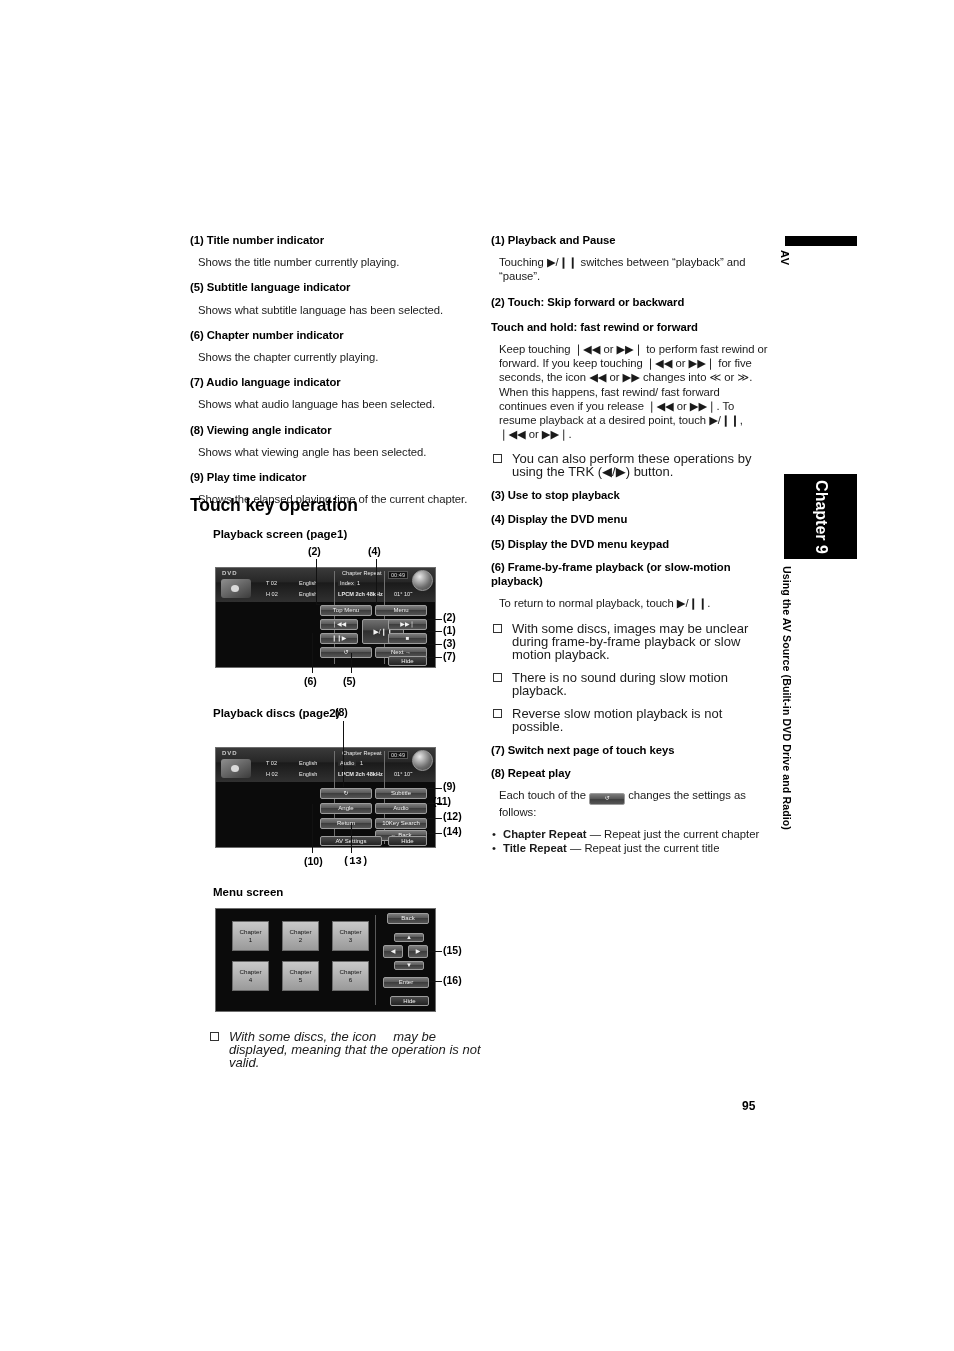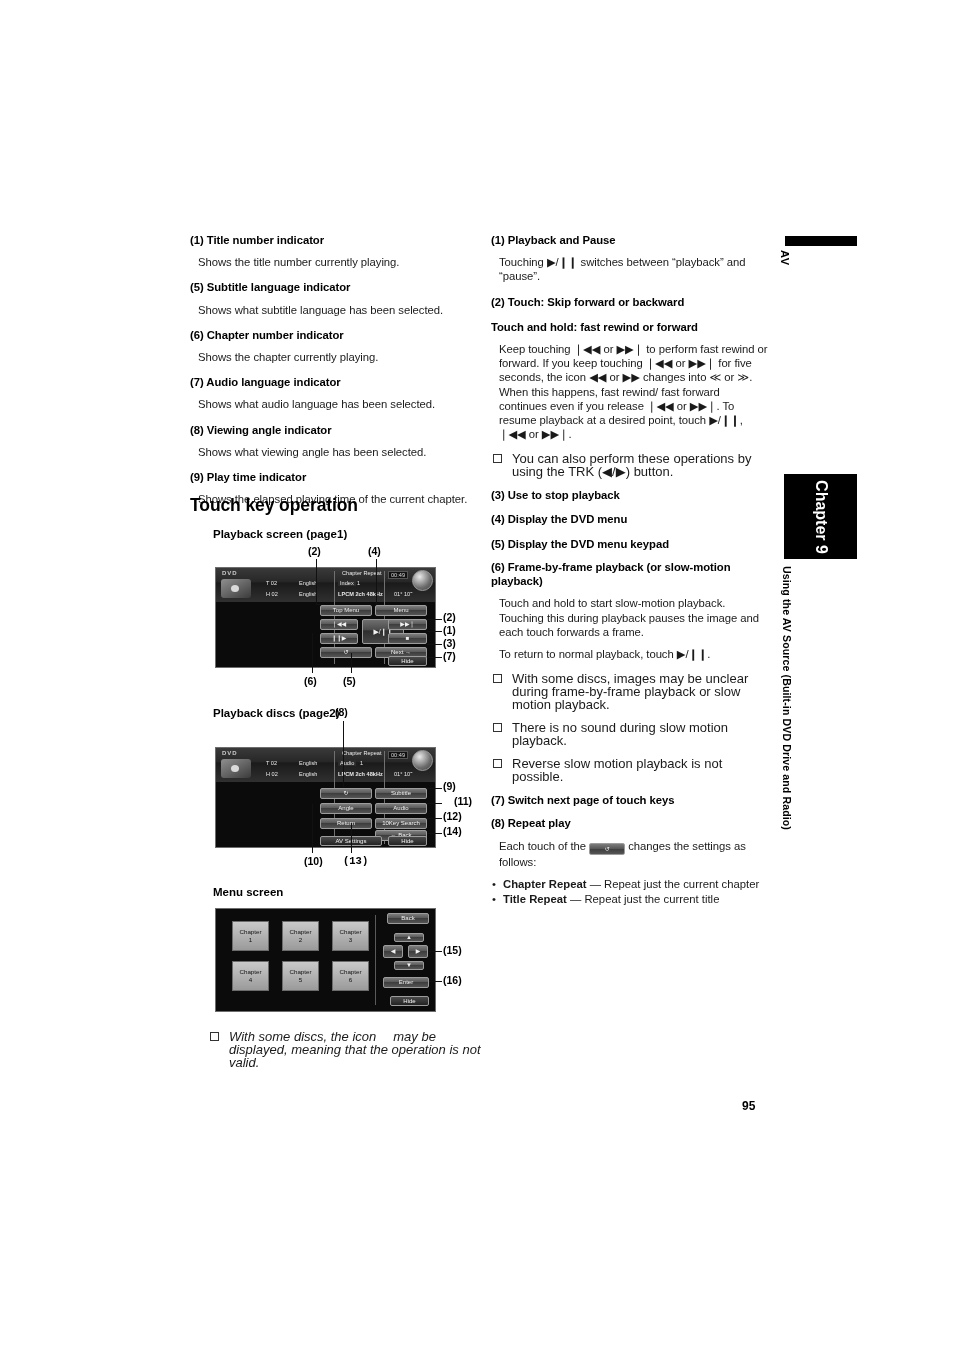--- a/index.html
+++ b/index.html
@@ -190,21 +190,21 @@
       <div class="tkey" style="left:159px;top:70px;width:52px;height:11px;">10Key Search</div>
       <div class="tkey" style="left:159px;top:82px;width:52px;height:11px;">← Back</div>
       <div class="tkey dark" style="left:104px;top:88px;width:62px;height:10px;">AV Settings</div>
       <div class="tkey dark" style="left:172px;top:88px;width:39px;height:10px;">Hide</div>
     </div>
 
     <span class="cal" style="left:120px;top:-41px;">(8)</span>
     <div class="ln lnv" style="left:128px;top:-26px;height:66px;"></div>
 
     <span class="cal" style="left:228px;top:33px;">(9)</span>
-    <span class="cal" style="left:239px;top:48px;">(11)</span>
+    <span class="cal" style="left:218px;top:48px;">(11)</span>
     <span class="cal" style="left:228px;top:63px;">(12)</span>
     <span class="cal" style="left:228px;top:78px;">(14)</span>
     <div class="ln lnh" style="left:212px;top:41px;width:15px;"></div>
     <div class="ln lnh" style="left:212px;top:56px;width:15px;"></div>
     <div class="ln lnh" style="left:212px;top:71px;width:15px;"></div>
     <div class="ln lnh" style="left:212px;top:86px;width:15px;"></div>
 
     <span class="cal" style="left:89px;top:108px;">(10)</span>
     <span class="cal" style="left:128px;top:108px;font-family:Liberation Mono, monospace;">(13)</span>
     <div class="ln lnv" style="left:97px;top:57px;height:49px;"></div>
@@ -289,21 +289,20 @@
     <div class="blk">
       <p class="hd">(4) Display the DVD menu</p>
     </div>
 
     <div class="blk-tight">
       <p class="hd">(5) Display the DVD menu keypad</p>
     </div>
 
     <div class="blk">
       <p class="hd">(6) Frame-by-frame playback (or slow-motion playback)</p>
-      <p class="bd">Touch and hold to start slow-motion playback. Touching this during playback pauses the image and each touch forwards a frame.</p>
       <p class="bd">To return to normal playback, touch ▶/❙❙.</p>
     </div>
 
     <div class="note">
       <span class="sq"></span>
       <p>With some discs, images may be unclear during frame-by-frame playback or slow motion playback.</p>
     </div>
     <div class="note">
       <span class="sq"></span>
       <p>There is no sound during slow motion playback.</p>

